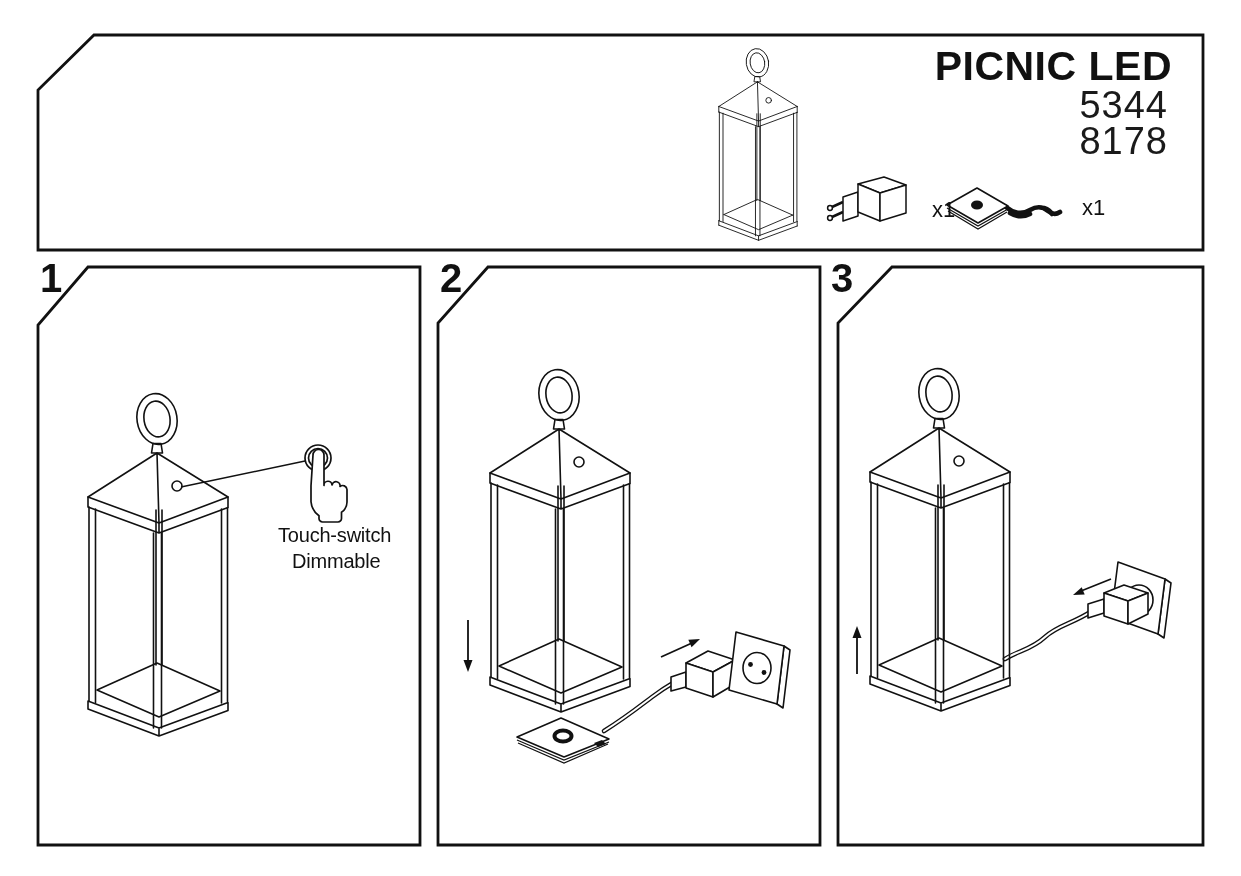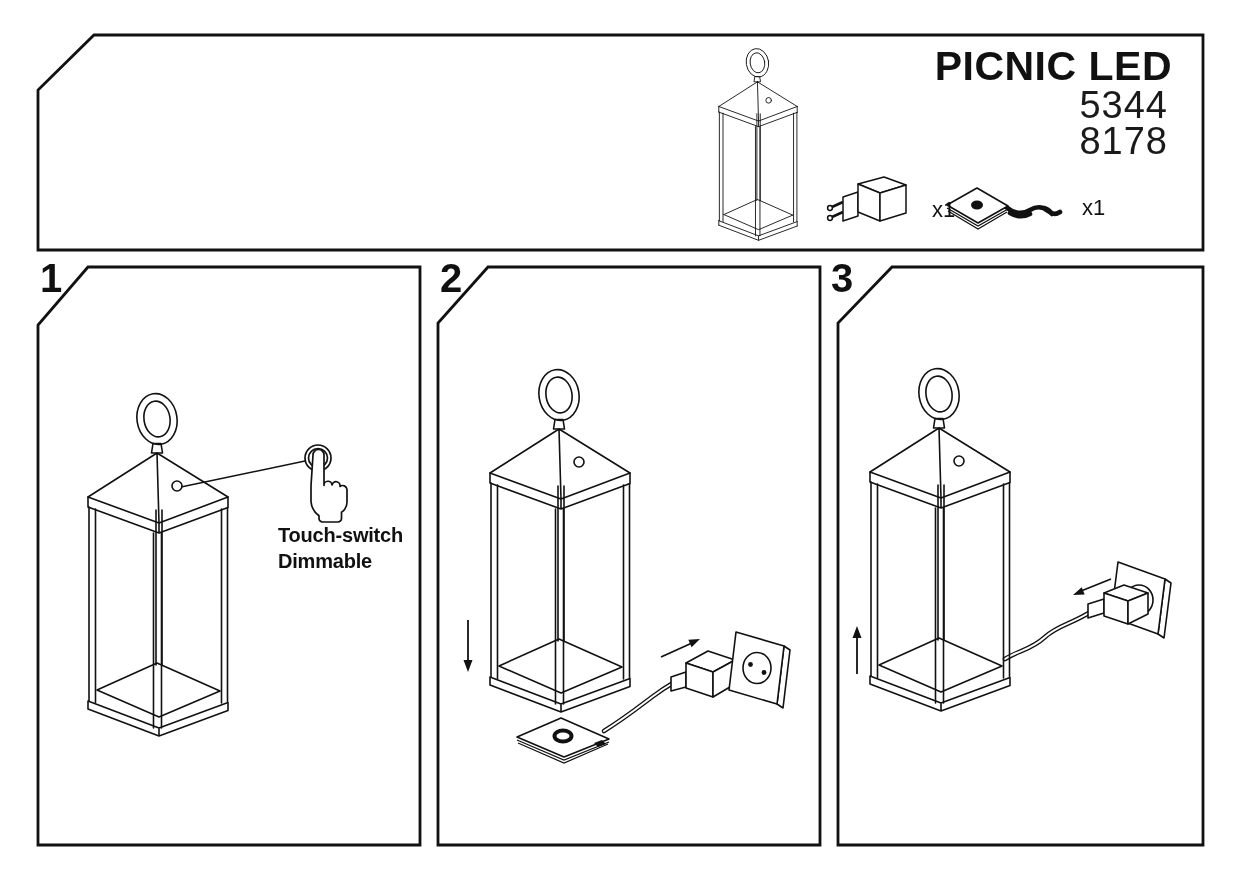--- a/index.html
+++ b/index.html
@@ -6,21 +6,21 @@
   .page{
     position:relative;width:1241px;height:876px;background:#ffffff;
     font-family:"Liberation Sans",sans-serif;color:#111;overflow:hidden;
   }
   .abs{position:absolute;white-space:nowrap;}
   .art{position:absolute;left:0;top:0;}
   .title{font-size:41px;font-weight:700;letter-spacing:0.5px;line-height:1;text-align:right;}
   .model{font-size:38px;font-weight:400;letter-spacing:1px;line-height:1;text-align:right;color:#1a1a1a;}
   .qty{font-size:22px;font-weight:400;line-height:1;margin-left:24px;}
   .stepnum{font-size:40px;font-weight:700;line-height:1;}
-  .caption{font-size:20px;font-weight:700;line-height:1.3;letter-spacing:-0.2px;}
+  .caption{font-size:20px;font-weight:400;line-height:1.3;letter-spacing:-0.2px;}
 </style>
 </head>
 <body>
 
 <div class="page">
 
   <svg class="art" width="1241" height="876" viewBox="0 0 1241 876">
     <defs>
 
       <g id="lantern" fill="none" stroke="#111" stroke-width="1.6" stroke-linejoin="round" stroke-linecap="round">
@@ -166,15 +166,15 @@
   <div class="abs model" style="right:73px;top:122px;margin-left:12px;">8178</div>
 
   <div class="abs qty" style="left:908px;top:199px;">x1</div>
   <div class="abs qty" style="left:1058px;top:197px;">x1</div>
 
   <div class="abs stepnum" style="left:40px;top:258px;">1</div>
   <div class="abs stepnum" style="left:440px;top:258px;">2</div>
   <div class="abs stepnum" style="left:831px;top:258px;">3</div>
 
   <div class="abs caption" style="left:278px;top:522px;">Touch-switch</div>
-  <div class="abs caption" style="left:278px;top:548px;">Dimmable</div>
+  <div class="abs caption" style="left:292px;top:548px;">Dimmable</div>
 
 </div>
 
 </body></html>

